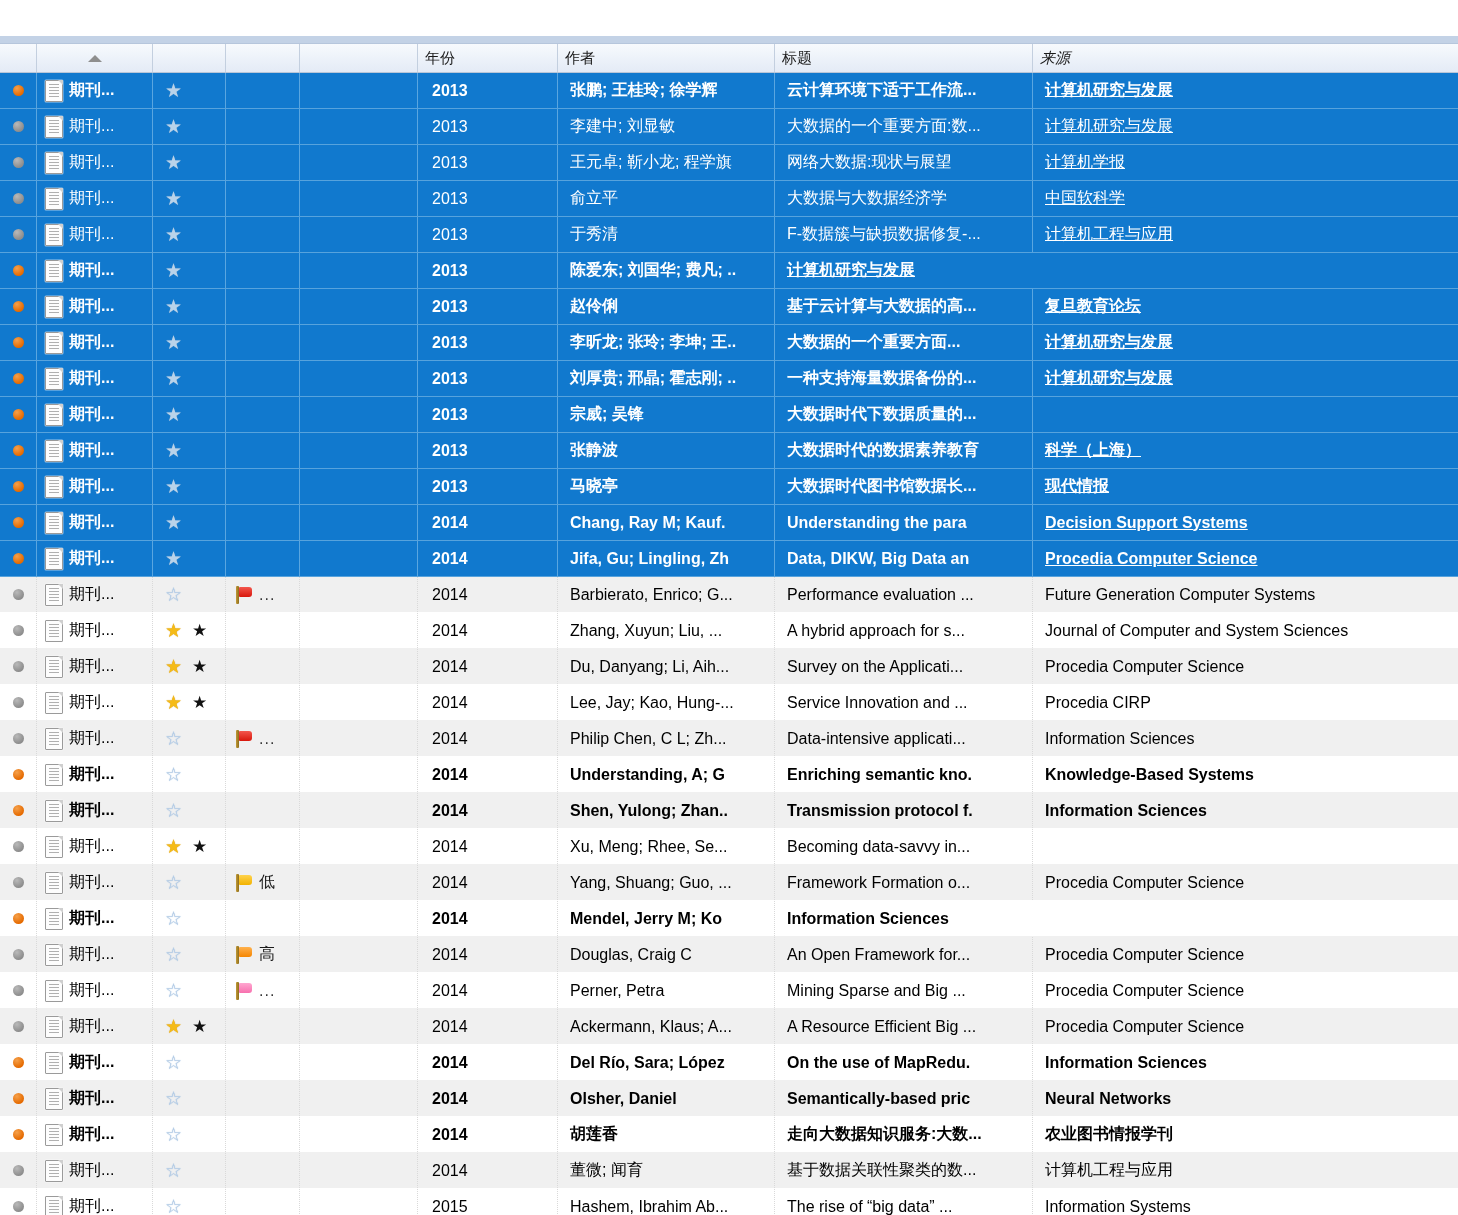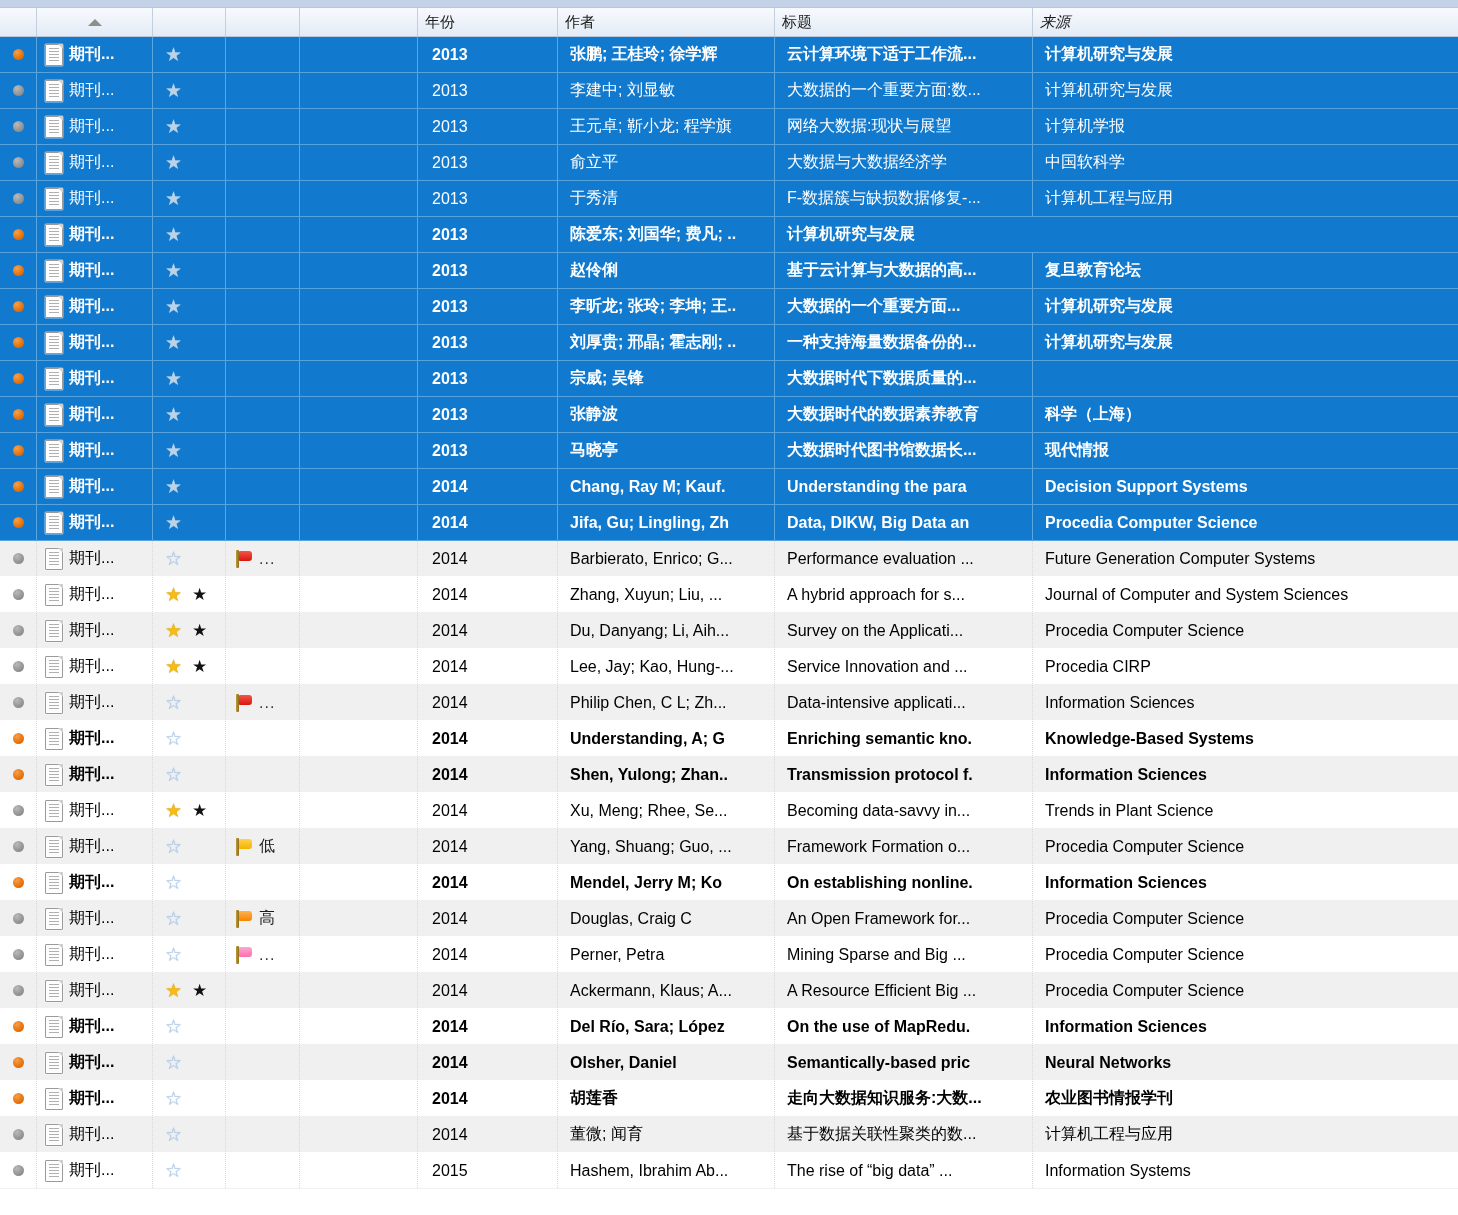--- a/index.html
+++ b/index.html
@@ -13,20 +13,21 @@
     overflow: hidden;
     font-family: "Liberation Sans", "DejaVu Sans", sans-serif;
     -webkit-font-smoothing: antialiased;
   }
 
   #app {
     position: relative;
     width: 1458px;
     height: 1061px;
     background: #ffffff;
+    margin-top: 36px;
   }
 
   
   .top-strip {
     height: 7px;
     background: #c3d2e6;
     border-bottom: 1px solid #b6c6dc;
   }
 
   
@@ -78,21 +79,21 @@
     box-sizing: border-box;
     display: flex;
     align-items: center;
     padding-left: 8px;
     font-size: 16px;
     white-space: nowrap;
     overflow: hidden;
     position: relative;
   }
   .row.sel .cell { border-right: 1px solid #5aa6e0; }
-  .row.sel .cell.nosep { border-right: none; }
+  .row.sel .cell.nosep { border-right: none; text-decoration: underline; }
   .row:not(.sel) .cell { border-right: 1px dotted #d9d9d9; }
   .row:not(.sel) .cell.nosep { border-right: none; }
 
   .c-dot   { width: 37px;  justify-content: center; padding-left: 0; }
   .c-type  { width: 116px; gap: 6px; }
   .c-star  { width: 73px;  padding-left: 12px; gap: 10px; }
   .c-flag  { width: 74px;  padding-left: 10px; gap: 6px; }
   .c-extra { width: 118px; }
   .c-year  { width: 140px; padding-left: 14px; }
   .c-auth  { width: 217px; padding-left: 12px; }
@@ -601,21 +602,20 @@
         </div>
         <div class="cell c-star">
           <span class="star gold">★</span>
           <span class="star black">★</span>
         </div>
         <div class="cell c-flag"></div>
         <div class="cell c-extra"></div>
         <div class="cell c-year">2014</div>
         <div class="cell c-auth">Xu, Meng; Rhee, Se...</div>
         <div class="cell c-title">Becoming data-savvy in...</div>
-        <div class="cell c-src nosep">Trends in Plant Science</div>
       </div>
       <div class="row alt">
         <div class="cell c-dot">
           <span class="dot unread"></span>
         </div>
         <div class="cell c-type">
           <span class="doc-ico"></span>
           <span class="type-label">期刊...</span>
         </div>
         <div class="cell c-star">
@@ -642,21 +642,20 @@
           <span class="doc-ico"></span>
           <span class="type-label bold">期刊...</span>
         </div>
         <div class="cell c-star">
           <span class="star empty">☆</span>
         </div>
         <div class="cell c-flag"></div>
         <div class="cell c-extra"></div>
         <div class="cell c-year bold">2014</div>
         <div class="cell c-auth bold">Mendel, Jerry M; Ko</div>
-        <div class="cell c-title bold">On establishing nonline.</div>
         <div class="cell c-src bold nosep">Information Sciences</div>
       </div>
       <div class="row alt">
         <div class="cell c-dot">
           <span class="dot unread"></span>
         </div>
         <div class="cell c-type">
           <span class="doc-ico"></span>
           <span class="type-label">期刊...</span>
         </div>

